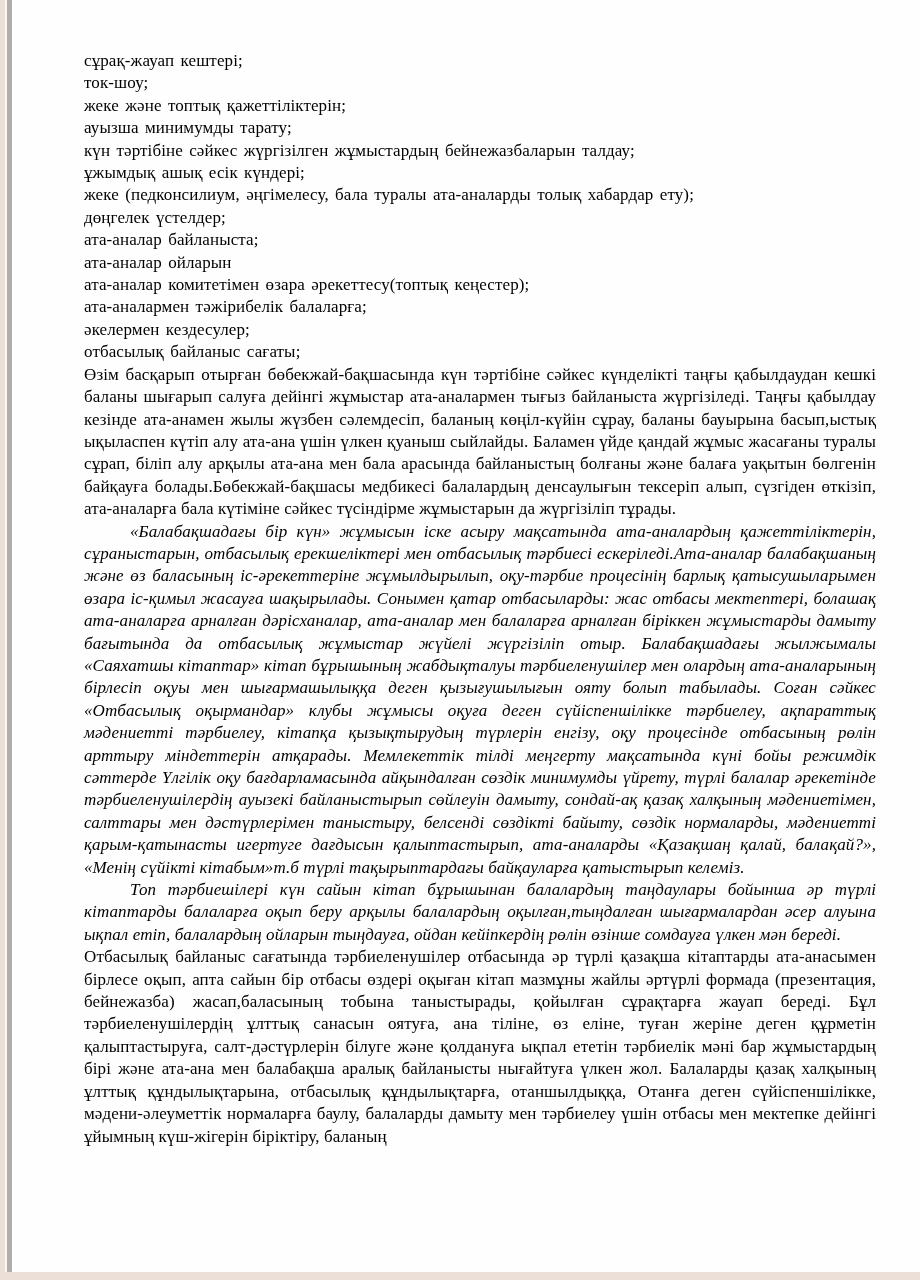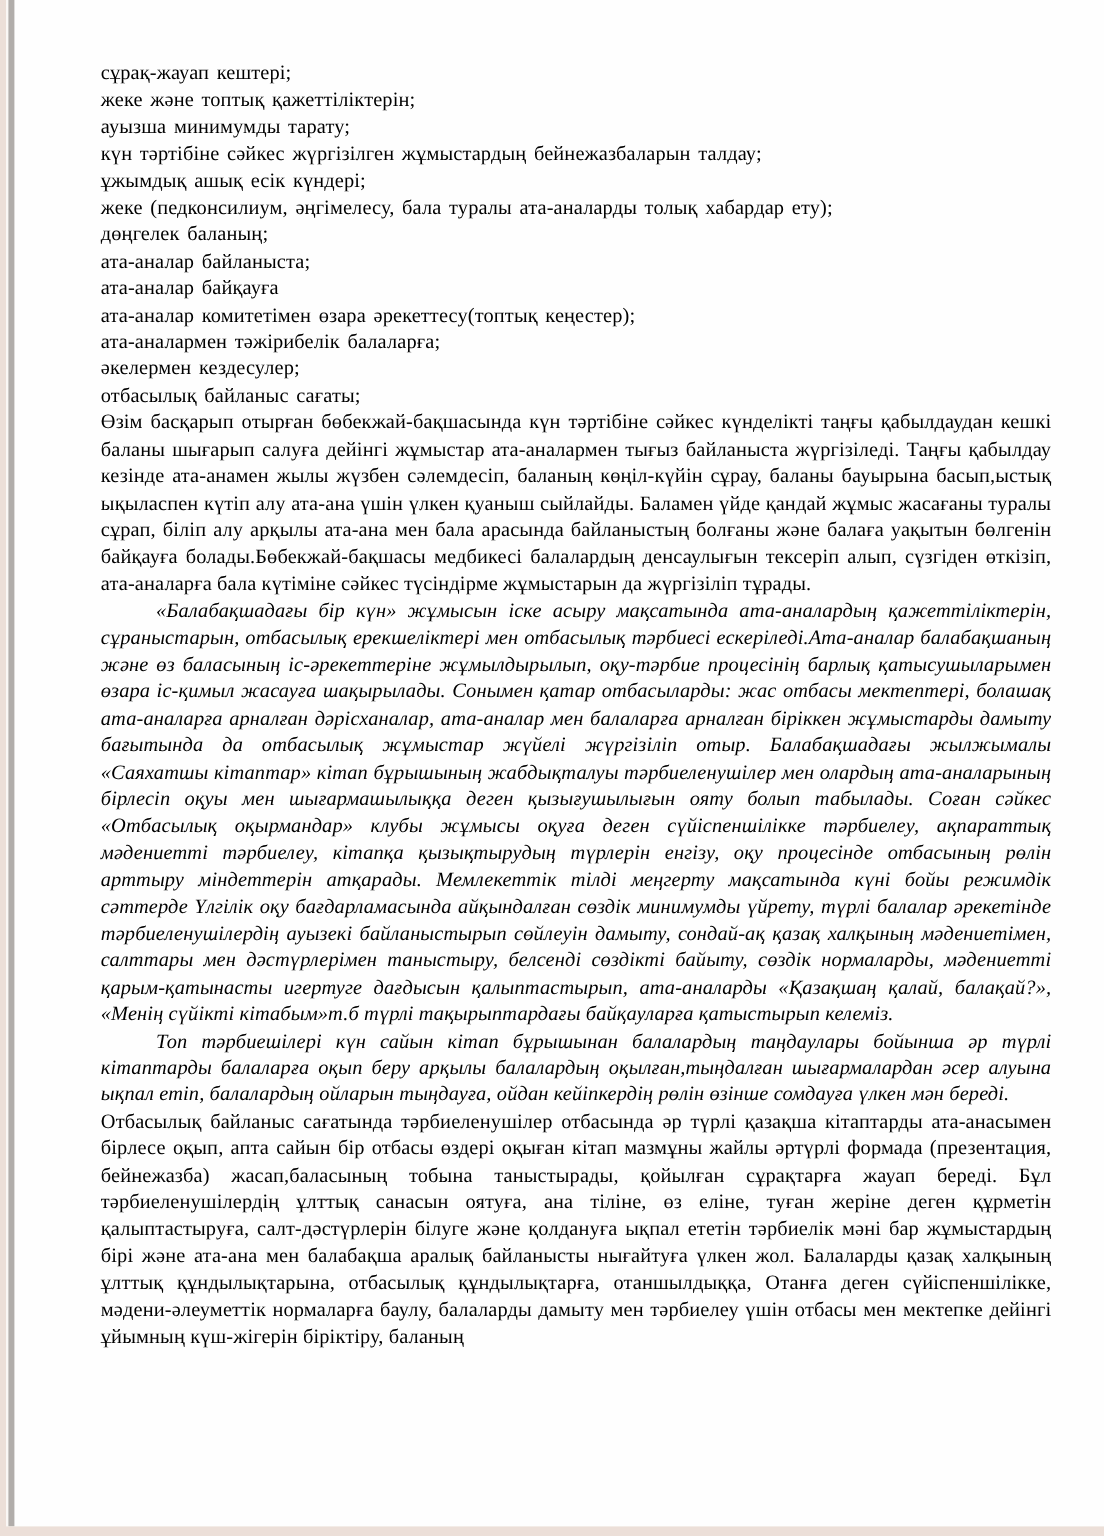--- a/index.html
+++ b/index.html
@@ -72,28 +72,29 @@
 
 <div class="page">
 
   <div class="edge-left-pink"></div>
   <div class="edge-left-white"></div>
   <div class="edge-left-gray"></div>
   <div class="edge-bottom-pink"></div>
 
   <div class="text-block">
     <div class="line">сұрақ-жауап кештері;</div>
+    <div class="line">ток-шоу;</div>
     <div class="line">жеке және топтық қажеттіліктерін;</div>
     <div class="line">ауызша минимумды тарату;</div>
     <div class="line">күн тәртібіне сәйкес жүргізілген жұмыстардың бейнежазбаларын талдау;</div>
     <div class="line">ұжымдық ашық есік күндері;</div>
     <div class="line">жеке (педконсилиум, әңгімелесу, бала туралы ата-аналарды толық хабардар ету);</div>
-    <div class="line">дөңгелек баланың;</div>
+    <div class="line">дөңгелек үстелдер;</div>
     <div class="line">ата-аналар байланыста;</div>
-    <div class="line">ата-аналар байқауға</div>
+    <div class="line">ата-аналар ойларын</div>
     <div class="line">ата-аналар комитетімен өзара әрекеттесу(топтық кеңестер);</div>
     <div class="line">ата-аналармен тәжірибелік балаларға;</div>
     <div class="line">әкелермен кездесулер;</div>
     <div class="line">отбасылық байланыс сағаты;</div>
 
     <p class="para">Өзім басқарып отырған бөбекжай-бақшасында күн тәртібіне сәйкес күнделікті таңғы қабылдаудан кешкі баланы шығарып салуға дейінгі жұмыстар ата-аналармен тығыз байланыста жүргізіледі. Таңғы қабылдау кезінде ата-анамен жылы жүзбен сәлемдесіп, баланың көңіл-күйін сұрау, баланы бауырына басып,ыстық ықыласпен күтіп алу ата-ана үшін үлкен қуаныш сыйлайды. Баламен үйде қандай жұмыс жасағаны туралы сұрап, біліп алу арқылы ата-ана мен бала арасында байланыстың болғаны және балаға уақытын бөлгенін байқауға болады.Бөбекжай-бақшасы медбикесі балалардың денсаулығын тексеріп алып, сүзгіден өткізіп, ата-аналарға бала күтіміне сәйкес түсіндірме жұмыстарын да жүргізіліп тұрады.</p>
     <p class="para indent">«Балабақшадағы бір күн» жұмысын іске асыру мақсатында ата-аналардың қажеттіліктерін, сұраныстарын, отбасылық ерекшеліктері мен отбасылық тәрбиесі ескеріледі.Ата-аналар балабақшаның және өз баласының іс-әрекеттеріне жұмылдырылып, оқу-тәрбие процесінің барлық қатысушыларымен өзара іс-қимыл жасауға шақырылады. Сонымен қатар отбасыларды: жас отбасы мектептері, болашақ ата-аналарға арналған дәрісханалар, ата-аналар мен балаларға арналған біріккен жұмыстарды дамыту бағытында да отбасылық жұмыстар жүйелі жүргізіліп отыр. Балабақшадағы жылжымалы «Саяхатшы кітаптар» кітап бұрышының жабдықталуы тәрбиеленушілер мен олардың ата-аналарының бірлесіп оқуы мен шығармашылыққа деген қызығушылығын ояту болып табылады. Соған сәйкес «Отбасылық оқырмандар» клубы жұмысы оқуға деген сүйіспеншілікке тәрбиелеу, ақпараттық мәдениетті тәрбиелеу, кітапқа қызықтырудың түрлерін енгізу, оқу процесінде отбасының рөлін арттыру міндеттерін атқарады. Мемлекеттік тілді меңгерту мақсатында күні бойы режимдік сәттерде Үлгілік оқу бағдарламасында айқындалған сөздік минимумды үйрету, түрлі балалар әрекетінде тәрбиеленушілердің ауызекі байланыстырып сөйлеуін дамыту, сондай-ақ қазақ халқының мәдениетімен, салттары мен дәстүрлерімен таныстыру, белсенді сөздікті байыту, сөздік нормаларды, мәдениетті қарым-қатынасты игертуге дағдысын қалыптастырып, ата-аналарды «Қазақшаң қалай, балақай?», «Менің сүйікті кітабым»т.б түрлі тақырыптардағы байқауларға қатыстырып келеміз.</p>
     <p class="para indent">Топ тәрбиешілері күн сайын кітап бұрышынан балалардың таңдаулары бойынша әр түрлі кітаптарды балаларға оқып беру арқылы балалардың оқылған,тыңдалған шығармалардан әсер алуына ықпал етіп, балалардың ойларын тыңдауға, ойдан кейіпкердің рөлін өзінше сомдауға үлкен мән береді.</p>
     <p class="para">Отбасылық байланыс сағатында тәрбиеленушілер отбасында әр түрлі қазақша кітаптарды ата-анасымен бірлесе оқып, апта сайын бір отбасы өздері оқыған кітап мазмұны жайлы әртүрлі формада (презентация, бейнежазба) жасап,баласының тобына таныстырады, қойылған сұрақтарға жауап береді. Бұл тәрбиеленушілердің ұлттық санасын оятуға, ана тіліне, өз еліне, туған жеріне деген құрметін қалыптастыруға, салт-дәстүрлерін білуге және қолдануға ықпал ететін тәрбиелік мәні бар жұмыстардың бірі және ата-ана мен балабақша аралық байланысты нығайтуға үлкен жол. Балаларды қазақ халқының ұлттық құндылықтарына, отбасылық құндылықтарға, отаншылдыққа, Отанға деген сүйіспеншілікке, мәдени-әлеуметтік нормаларға баулу, балаларды дамыту мен тәрбиелеу үшін отбасы мен мектепке дейінгі ұйымның күш-жігерін біріктіру, баланың</p>
   </div>

